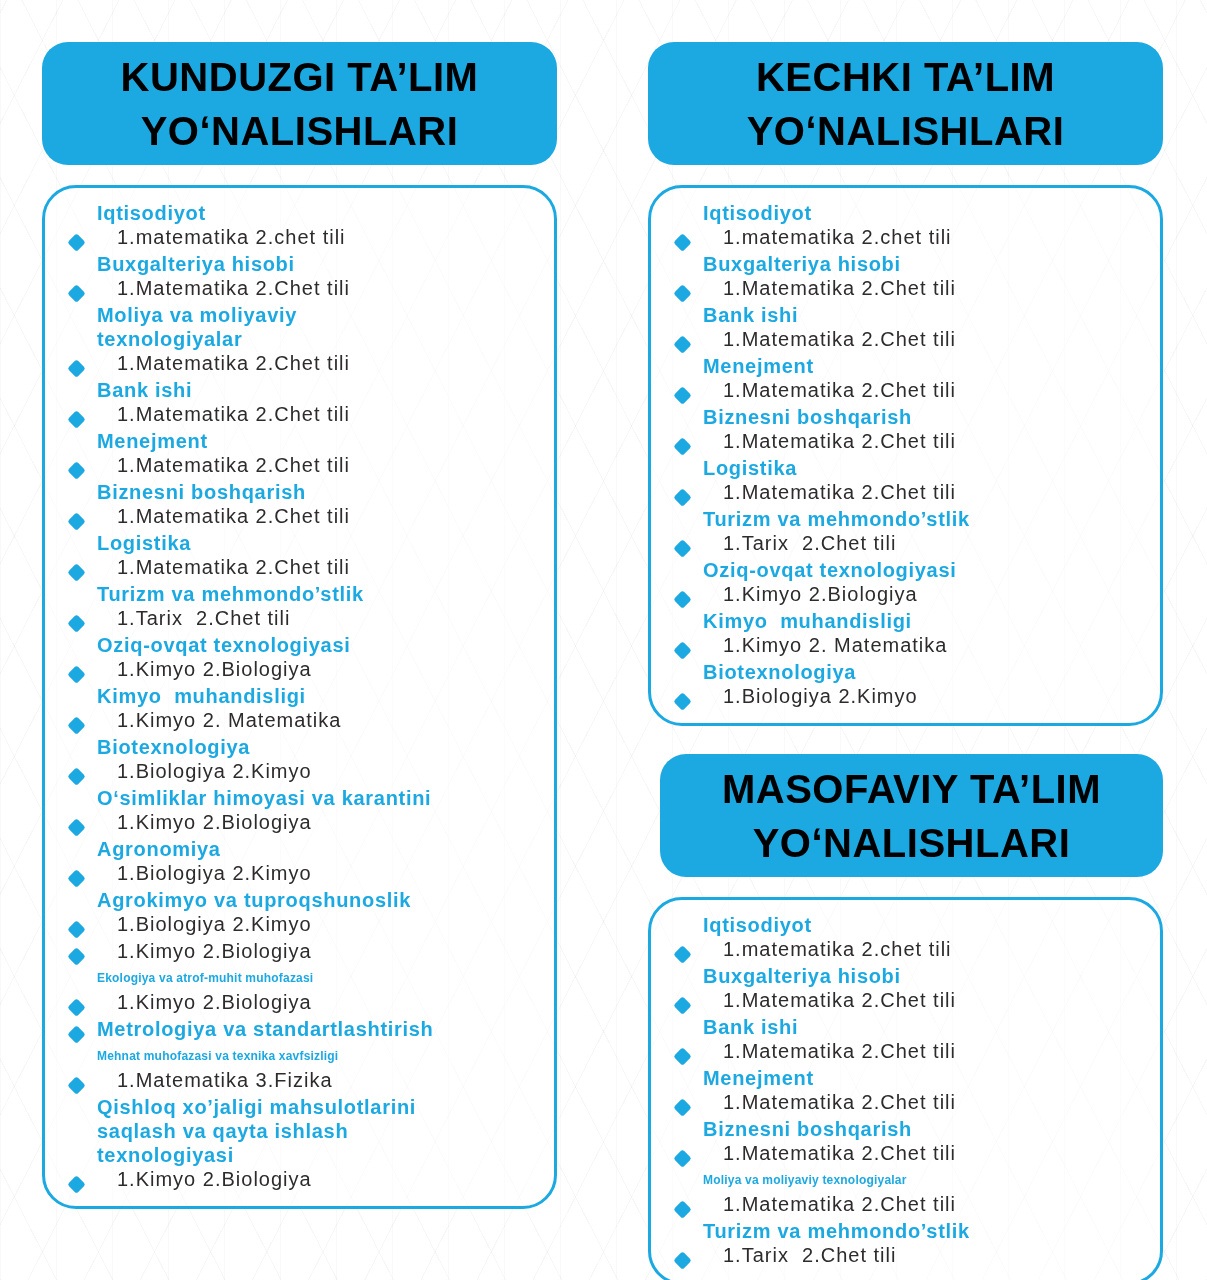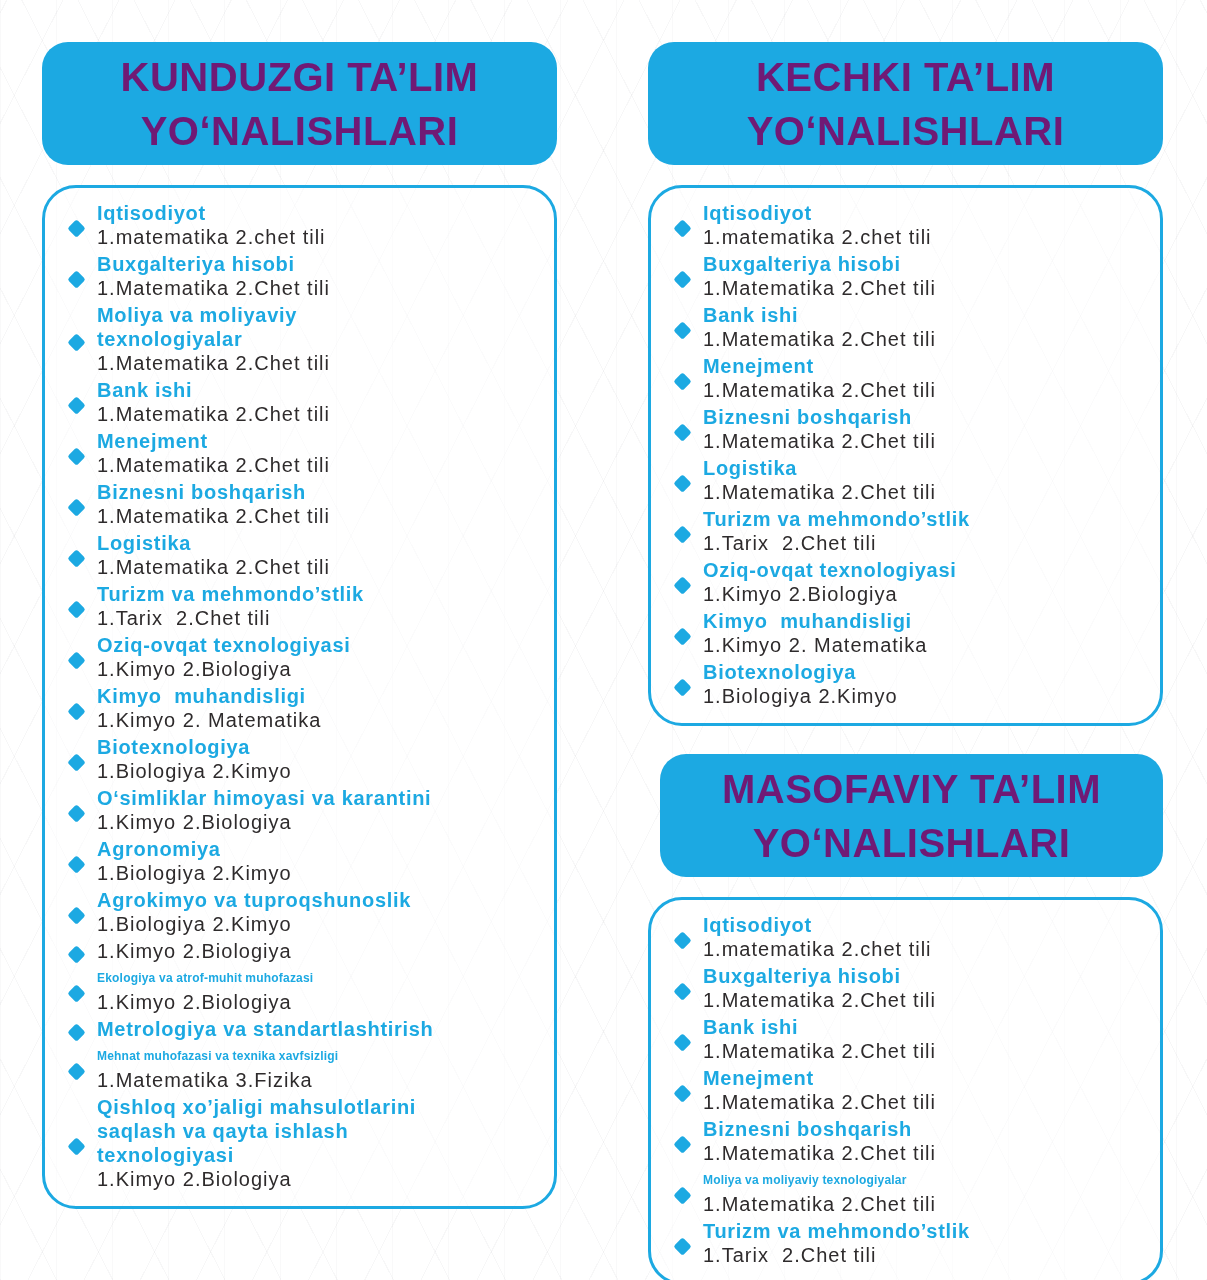--- a/index.html
+++ b/index.html
@@ -15,40 +15,40 @@
       repeating-linear-gradient(63deg, rgba(120,120,130,.06) 0 1px, transparent 1px 50px),
       repeating-linear-gradient(-63deg, rgba(120,120,130,.06) 0 1px, transparent 1px 50px),
       repeating-linear-gradient(90deg, rgba(120,120,130,.045) 0 1px, transparent 1px 56px),
       #ffffff;
   }
   .col{position:absolute;top:42px;width:515px;display:flex;flex-direction:column;}
   .col-left{left:42px;}
   .col-right{left:648px;}
   .banner{
     background:#1ca9e2;
-    color:#701a75;
+    color:#000000;
     border-radius:26px;
     min-height:123px;
     display:flex;align-items:center;justify-content:center;
     text-align:center;
     font-size:40px;font-weight:700;letter-spacing:.5px;line-height:1.35;
     padding:2px 14px;
     box-sizing:border-box;
   }
   .list-box{
     margin-top:20px;
     border:3px solid #1ca9e2;
     border-radius:34px;
     background:rgba(255,255,255,.55);
     padding:13px 12px 12px 0;
     box-sizing:border-box;
   }
   .banner-2{margin-top:28px;margin-left:12px;}
   .item{
-    display:flex;align-items:center;
+    display:flex;align-items:flex-end;
     padding-left:25px;
     margin-bottom:3px;
   }
   .bullet{
     flex:0 0 auto;
     width:13px;height:13px;
     margin:6px 14px 0 0;
     background:#1ca9e2;
     border-radius:2.5px;
     transform:rotate(45deg);
@@ -63,20 +63,21 @@
   }
   .item-name.compact{
     font-size:12px;letter-spacing:.2px;
     white-space:nowrap;
   }
   .item-subjects{
     color:#2e2b2c;
     font-size:20px;line-height:24px;
     letter-spacing:1px;
     white-space:pre-wrap;
+    margin-left:20px;
   }
 </style>
 </head>
 <body>
 
 <div class="poster">
 
   <div class="col col-left">
     <section>
       <div class="banner">KUNDUZGI TA’LIM YOʻNALISHLARI</div>

